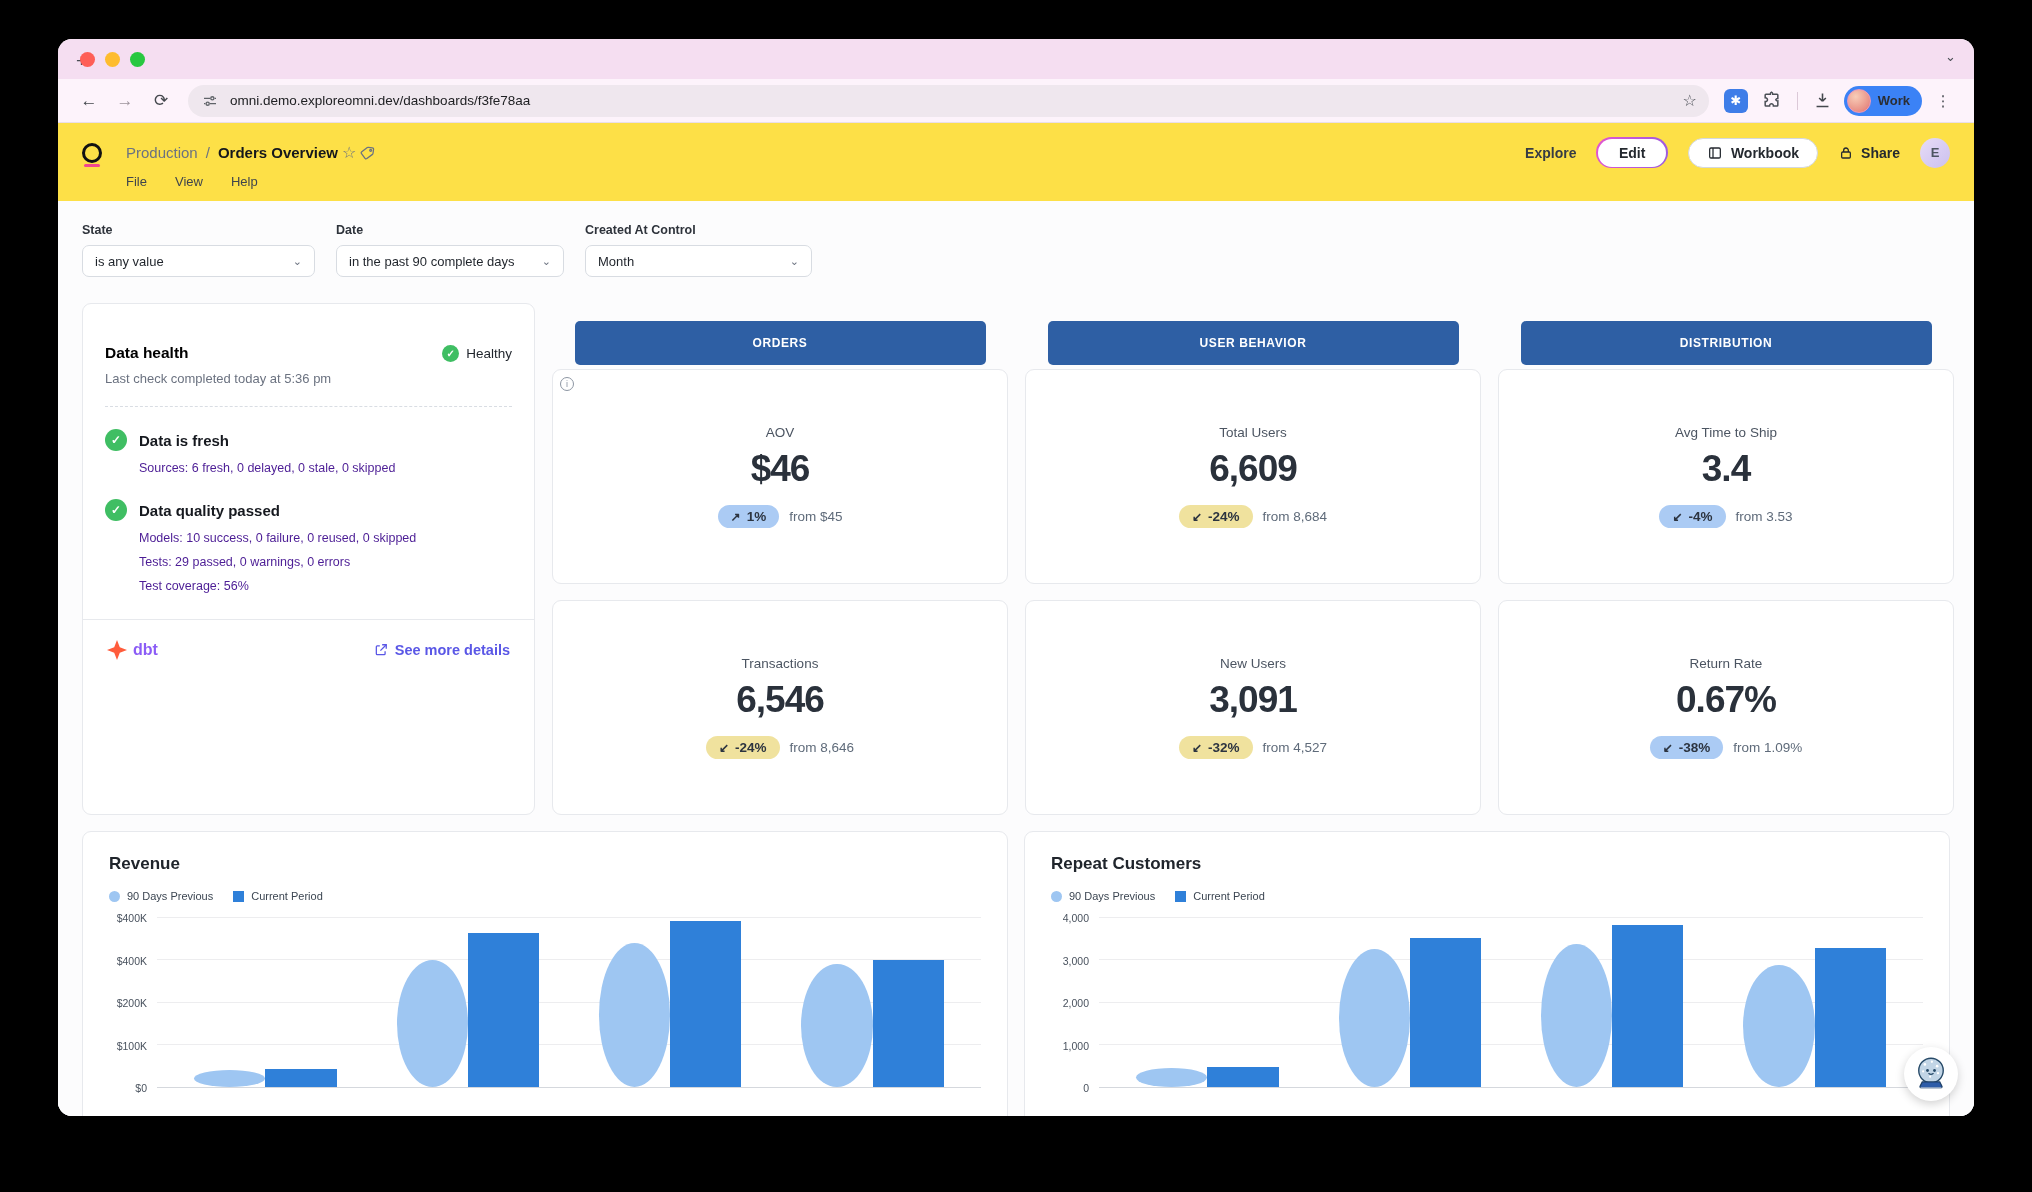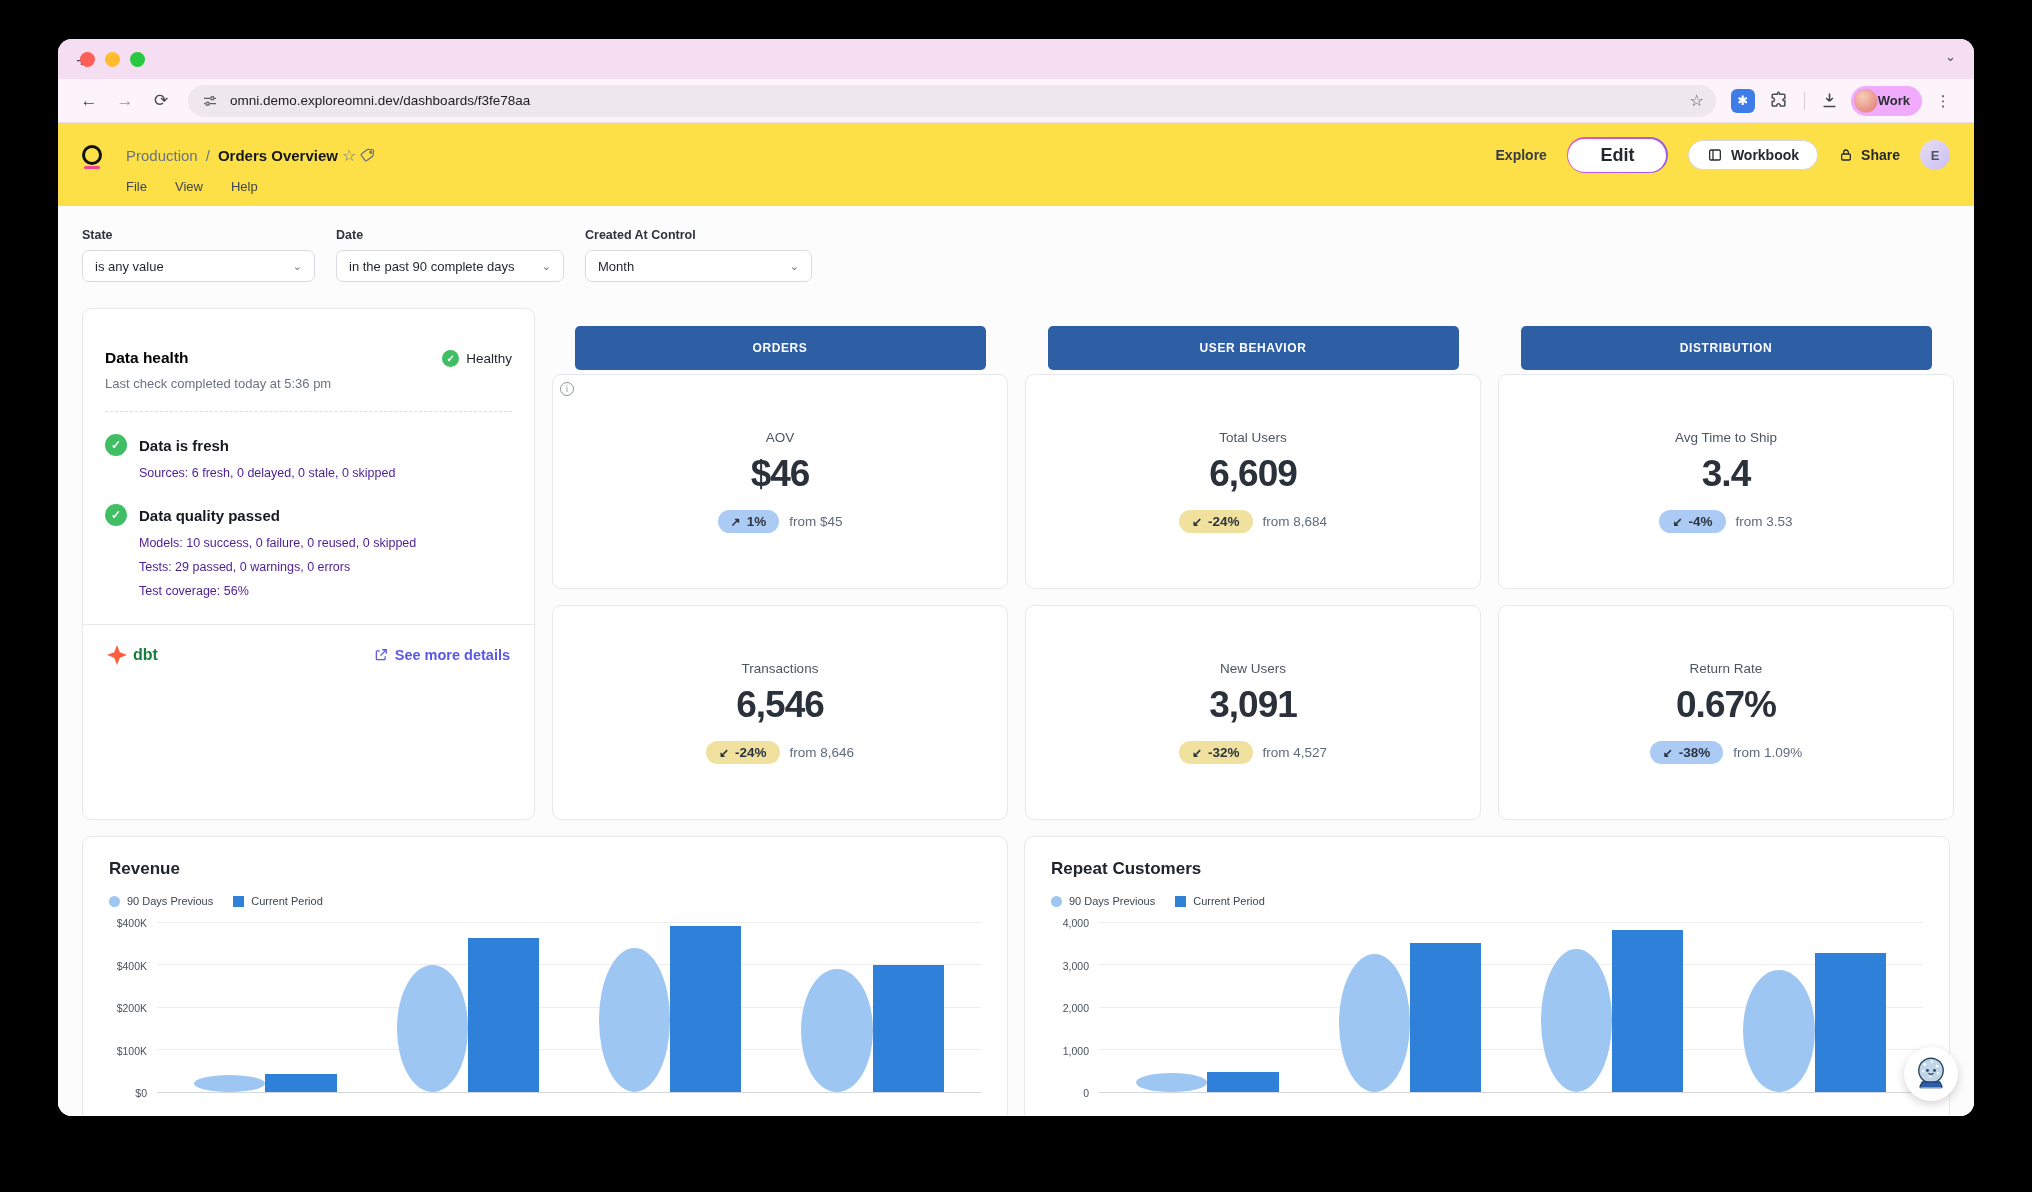--- a/index.html
+++ b/index.html
@@ -29,40 +29,40 @@
   .navbtn{ width:30px; height:30px; display:flex; align-items:center; justify-content:center;
     font-size:17px; color:#44474d; border-radius:50%; flex:none;}
   .navbtn.dim{ color:#9d939c; }
   .urlbar{ flex:1; height:32px; background:var(--urlbar); border-radius:16px; display:flex;
     align-items:center; padding:0 12px; gap:10px; margin:0 6px;}
   .url-text{ font-size:13.5px; color:#202124; flex:1;}
   .chromeicon{ width:30px; height:30px; display:flex; align-items:center; justify-content:center; flex:none;}
   .ext-blue{ width:24px; height:24px; border-radius:6px; background:#3e7de8; color:#fff;
     display:flex; align-items:center; justify-content:center; font-size:13px;}
   .tooldivider{ width:1px; height:18px; background:#dcc9d8; margin:0 4px;}
-  .profile-chip{ height:30px; background:#f0abfc; border-radius:15px; display:flex;
-    align-items:center; padding:0 12px 0 3px;}
+  .profile-chip{ height:30px; background:#3b82f6; border-radius:15px; display:flex;
+    align-items:center; gap:7px; padding:0 12px 0 3px;}
   .profile-avatar{ width:24px; height:24px; border-radius:50%;
     background:radial-gradient(circle at 35% 30%, #f8cdb8, #e88f85 70%, #d66); border:1px solid #e9b;}
   .profile-name{ font-size:13px; color:#2b2e33; font-weight:700;}
   .kebab{ font-size:15px; color:#4a4e55; letter-spacing:0;}
 
   
   .content{ flex:1; background:#fcfcfd; display:flex; flex-direction:column; overflow:hidden;}
   .app-header{ background:#fde047; padding:14px 24px 6px; display:flex; flex-direction:column; gap:6px;}
   .hdr-row{ display:flex; align-items:center;}
   .omni-logo{ width:20px; height:20px; border:3px solid #111; border-radius:50%; position:relative; flex:none;}
   .omni-logo::after{ content:""; position:absolute; left:-1px; right:-1px; bottom:-7px; height:3px; background:#f1478f; border-radius:2px;}
   .crumb{ margin-left:24px; font-size:15px; color:#6b7280; display:flex; align-items:center; gap:8px;}
   .crumb .title{ color:#14171c; font-weight:700;}
   .hdr-icon{ color:#6b7280; display:flex; align-items:center; margin-left:4px;}
   .hdr-right{ margin-left:auto; display:flex; align-items:center; gap:20px;}
   .explore{ font-size:14px; color:#373c44; font-weight:600;}
   .edit-wrap{ background:linear-gradient(100deg,#e356cf,#9b5ce0); padding:1.5px; border-radius:999px;}
-  .edit-btn{ background:#fff; border-radius:999px; padding:6px 32px; font-size:18px; font-weight:600; color:#24292f;}
+  .edit-btn{ background:#fff; border-radius:999px; padding:6px 21px; font-size:14px; font-weight:600; color:#24292f;}
   .workbook-btn{ border:1px solid #d4d8de; border-radius:999px; padding:6px 18px; font-size:14px;
     font-weight:600; color:#24292f; display:flex; align-items:center; gap:8px; background:#fff;}
   .share{ display:flex; align-items:center; gap:7px; font-size:14px; font-weight:600; color:#24292f;}
   .avatar-e{ width:30px; height:30px; border-radius:50%; background:linear-gradient(135deg,#e7dcf6,#cbc0ef);
     display:flex; align-items:center; justify-content:center; font-size:13px; font-weight:700; color:#4d5562;}
   .menubar{ display:flex; gap:28px; margin-left:44px; padding-bottom:6px;}
   .menubar span{ font-size:13px; color:#3f454d;}
 
   
   .dashboard{ flex:1; padding:0 24px; overflow:hidden; position:relative; background:#fcfcfd;}
@@ -90,21 +90,21 @@
   .dh-sub{ font-size:13px; color:#6b7280; margin-top:9px;}
   .dh-dash{ border-top:1px dashed #d9dde3; margin:20px 0 22px;}
   .dh-item{ display:flex; align-items:center; gap:12px; margin-bottom:10px;}
   .dh-item-title{ font-size:15px; font-weight:700; color:#16191f;}
   .dh-detail{ font-size:12.5px; color:#4c1d95; margin:0 0 10px 34px;}
   .dh-solid{ border-top:1px solid #e7e9ed; margin:16px -22px 0;}
   .dh-footer{ display:flex; align-items:center; justify-content:space-between; padding:20px 2px 0;}
   .dbt{ display:flex; align-items:center; gap:6px;}
   .dbt-mark{ width:20px; height:20px; background:var(--dbt_orange);
     clip-path:polygon(50% 0,64% 36%,100% 50%,64% 64%,50% 100%,36% 64%,0 50%,36% 36%);}
-  .dbt-label{ font-size:16px; font-weight:800; color:#15803d;}
+  .dbt-label{ font-size:16px; font-weight:800; color:#8b5cf6;}
   .see-more{ display:flex; align-items:center; gap:7px; color:var(--link_purple); font-size:14.5px; font-weight:700;}
 
   
   .section-btn{ width:411px; height:44px; margin:18px auto 0; background:var(--section_blue);
     border-radius:5px; color:#fff; font-size:12px; font-weight:700; letter-spacing:.6px;
     display:flex; align-items:center; justify-content:center;}
 
   
   .kpi-card{ display:flex; flex-direction:column; align-items:center; justify-content:center; position:relative;}
   .kpi-label{ font-size:13.5px; color:#4c5562;}

